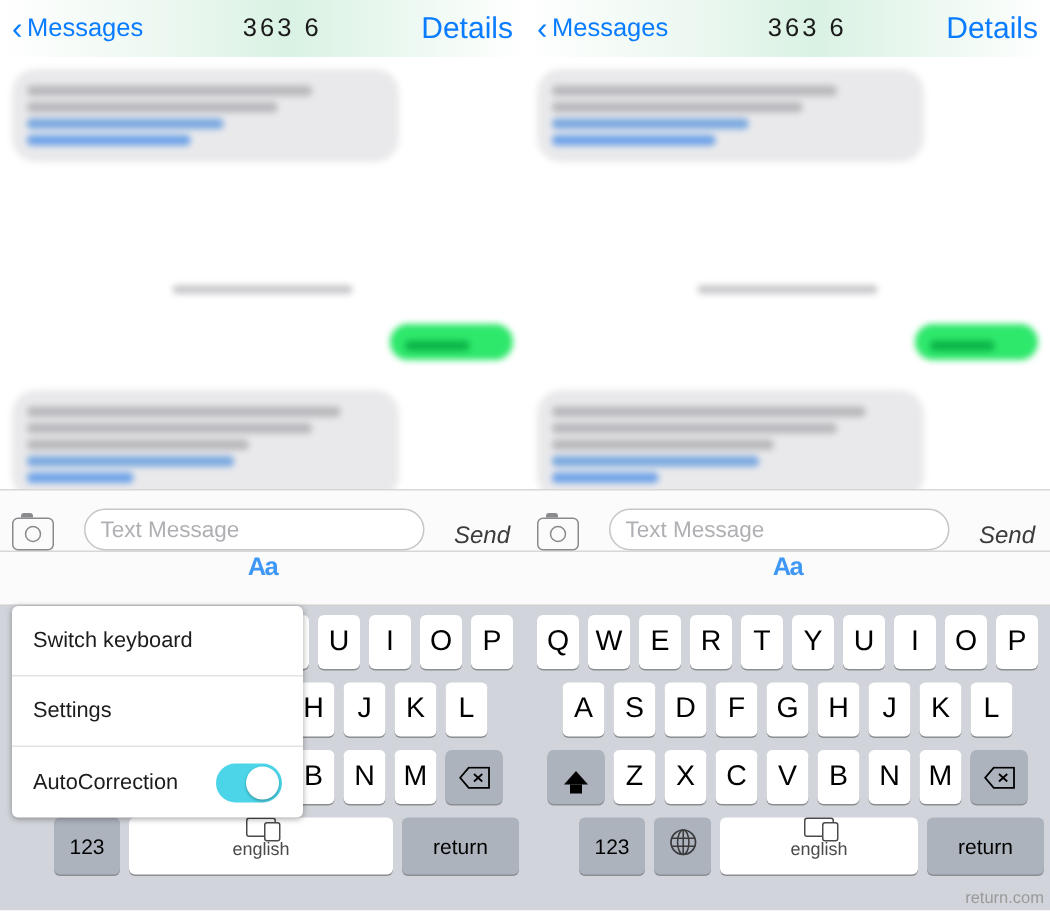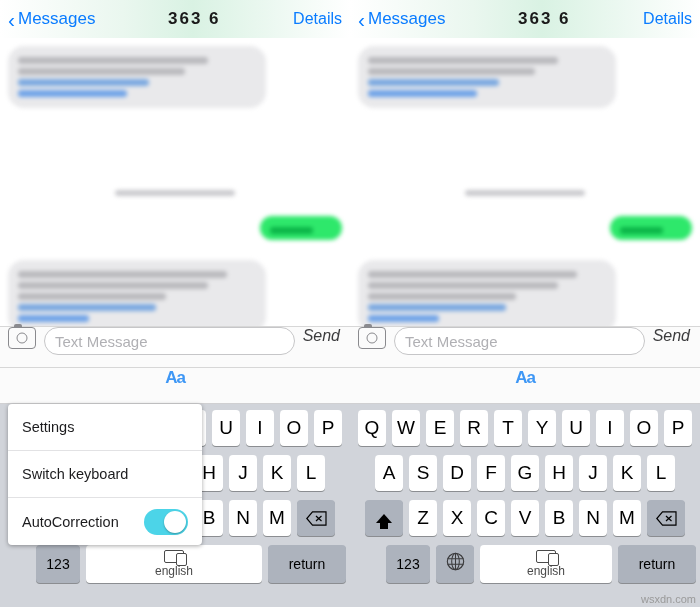--- a/index.html
+++ b/index.html
@@ -14,39 +14,39 @@
   .phone { width: 350px; height: 607px; position: relative; background: #fff; border-right: 0; }
 
   
   .navbar {
     height: 38px; display: flex; align-items: center; justify-content: space-between;
     padding: 0 8px; background: #ffffff; position: relative;
   }
   .navbar.tinted { background: linear-gradient(to right,#ffffff 0%,#eaf7ef 35%,#d9f2e3 55%,#ffffff 100%); }
   .nav-left { display: flex; align-items: center; color: #0a7cff; font-size: 17px; }
   .nav-chevron { font-size: 21px; line-height: 1; margin-right: 3px; font-weight: 500; }
-  .nav-title { font-size: 17px; font-weight: 700; color: #1a1a1a; letter-spacing: 2px; text-align: right; }
-  .nav-right { color: #0a7cff; font-size: 16px; }
+  .nav-title { font-size: 17px; font-weight: 400; color: #1a1a1a; letter-spacing: 2px; text-align: right; }
+  .nav-right { color: #0a7cff; font-size: 20px; }
 
   
   .convo { height: 288px; position: relative; background: #fff; overflow: hidden; }
   .bubble {
     position: absolute; border-radius: 16px; background: #e9e9eb;
     padding: 7px 10px; filter: blur(2.1px);
   }
   .bubble.in { left: 8px; width: 258px; }
   .bubble.out { right: 8px; background: #2ee86b; border-radius: 15px; }
   .blurline { height: 7px; border-radius: 3px; background: #b9b9bd; margin: 4px 0; }
   .blurline.link { background: #7aa8e0; }
   .blurline.blue { background: #6fa3e8; }
   .ts { position: absolute; filter: blur(2.3px); height: 6px; border-radius: 3px; background: #c9c9cd; }
 
   
   .inputbar {
-    height: 42px; display: flex; align-items: flex-start; gap: 8px;
+    height: 42px; display: flex; align-items: flex-end; gap: 20px;
     padding: 0 8px; background: #fbfbfb; border-top: 1px solid #d7d7d7;
     border-bottom: 1px solid #d7d7d7;
   }
   .cam {
     width: 28px; height: 22px; border: 1.6px solid #8a8a8e; border-radius: 4px;
     position: relative; flex: 0 0 auto;
   }
   .cam::before {
     content: ""; position: absolute; width: 9px; height: 9px; border: 1.6px solid #8a8a8e;
     border-radius: 50%; left: 50%; top: 50%; transform: translate(-50%,-50%);
@@ -89,21 +89,21 @@
     background: #ffffff; border-radius: 4px; width: 28px; height: 36px;
     display: flex; align-items: center; justify-content: center;
     font-size: 19px; color: #000; box-shadow: 0 1px 0 #8b8d91;
   }
   .key.shift, .key.del { width: 38px; background: #adb3bd; }
   .botrow { display: flex; align-items: center; gap: 6px; padding: 0 4px; margin-left: 32px; }
   .key.num { width: 44px; height: 38px; font-size: 14px; background: #adb3bd; }
   .key.globe { width: 38px; height: 38px; background: #adb3bd; font-size: 17px; }
   .key.space {
     flex: 1 1 auto; height: 38px; background: #fff; flex-direction: column;
-    font-size: 12px; color: #4a4a4a; justify-content: center; gap: 1px;
+    font-size: 12px; color: #4a4a4a; justify-content: flex-start; gap: 1px;
   }
   .key.ret { width: 78px; height: 38px; background: #adb3bd; font-size: 14px; }
   .dualbox { width: 20px; height: 13px; border: 1.4px solid #4a4a4a; border-radius: 2px; position: relative; }
   .dualbox::after { content:""; position:absolute; right:-4px; top:2px; width:9px;height:11px;border:1.4px solid #4a4a4a;border-radius:2px;background:#fff; }
   .arrow-up { width:0;height:0;border-left:8px solid transparent;border-right:8px solid transparent;border-bottom:9px solid #000; position:relative; }
   .arrow-up::after { content:""; position:absolute; left:-4px; top:9px; width:8px; height:6px; background:#000; }
   .del-ico { width: 21px; height: 15px; position: relative; }
   .del-ico svg { display:block; }
 
   
@@ -243,24 +243,24 @@
         <div class="key space">
           <span class="dualbox"></span>
           <span>english</span>
         </div>
         <div class="key ret">return</div>
       </div>
     </div>
 
     <div class="popup">
       <div class="popup-item">
+        <span>Switch keyboard</span>
+      </div>
+      <div class="popup-item">
         <span>Settings</span>
-      </div>
-      <div class="popup-item">
-        <span>Switch keyboard</span>
       </div>
       <div class="popup-item">
         <span>AutoCorrection</span>
         <span class="toggle"></span>
       </div>
     </div>
   </div>
 
   <div class="phone">
 
@@ -381,13 +381,13 @@
         <div class="key space">
           <span class="dualbox"></span>
           <span>english</span>
         </div>
         <div class="key ret">return</div>
       </div>
     </div>
   </div>
 </div>
 
-<div class="watermark">wsxdn.com</div>
+<div class="watermark">return.com</div>
 
 </body></html>

